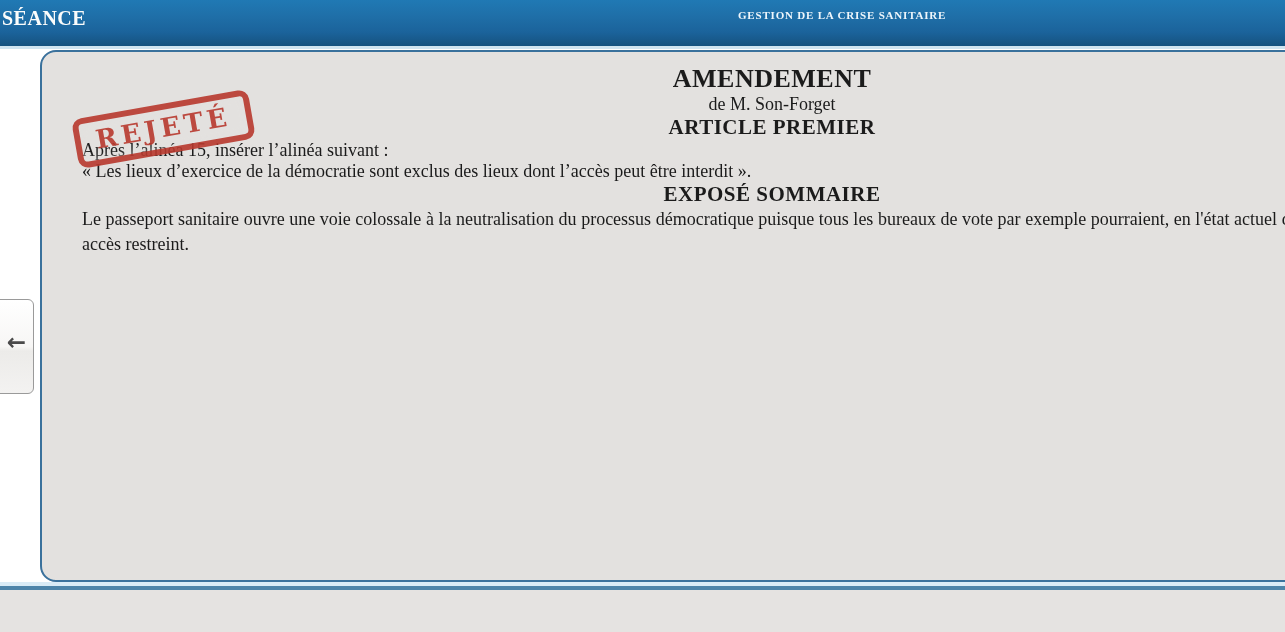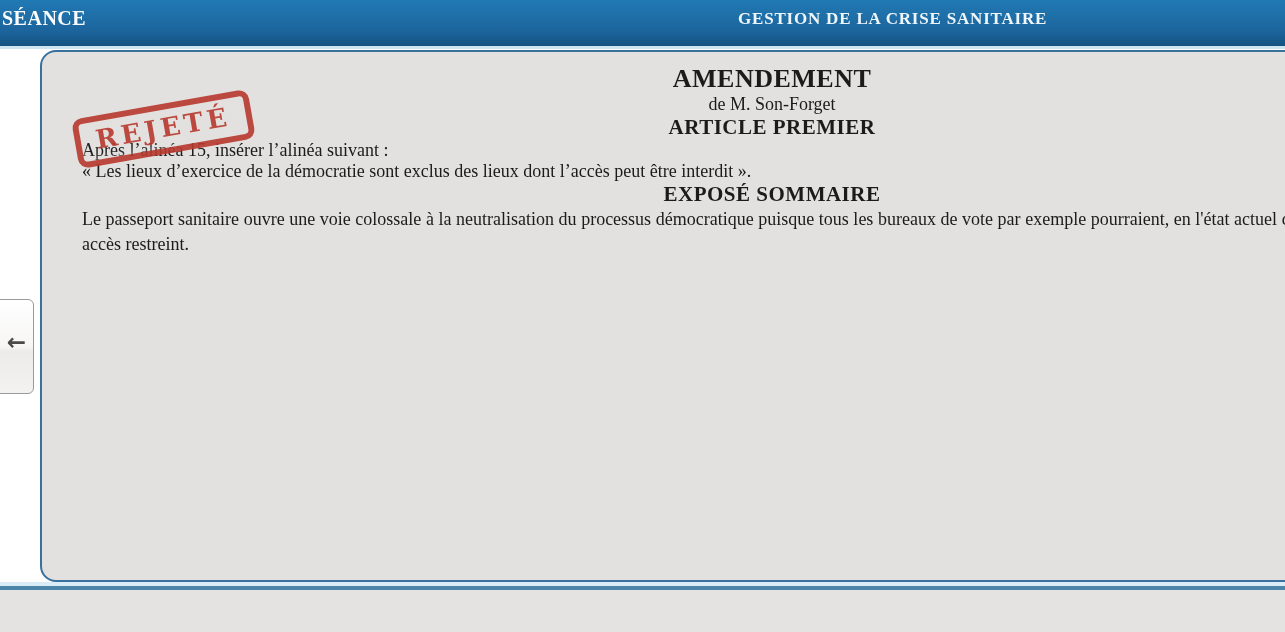--- a/index.html
+++ b/index.html
@@ -34,21 +34,21 @@
     font-size: 20px;
     font-weight: bold;
     color: #fbfcfb;
     letter-spacing: 0.5px;
     white-space: nowrap;
   }
   .header-center-title {
     position: absolute;
     left: 738px;
     top: 9px;
-    font-size: 17px;
+    font-size: 11px;
     font-weight: bold;
     color: #eef6fb;
     letter-spacing: 0.8px;
     white-space: nowrap;
   }
 
   
   .panel {
     position: absolute;
     left: 40px;

